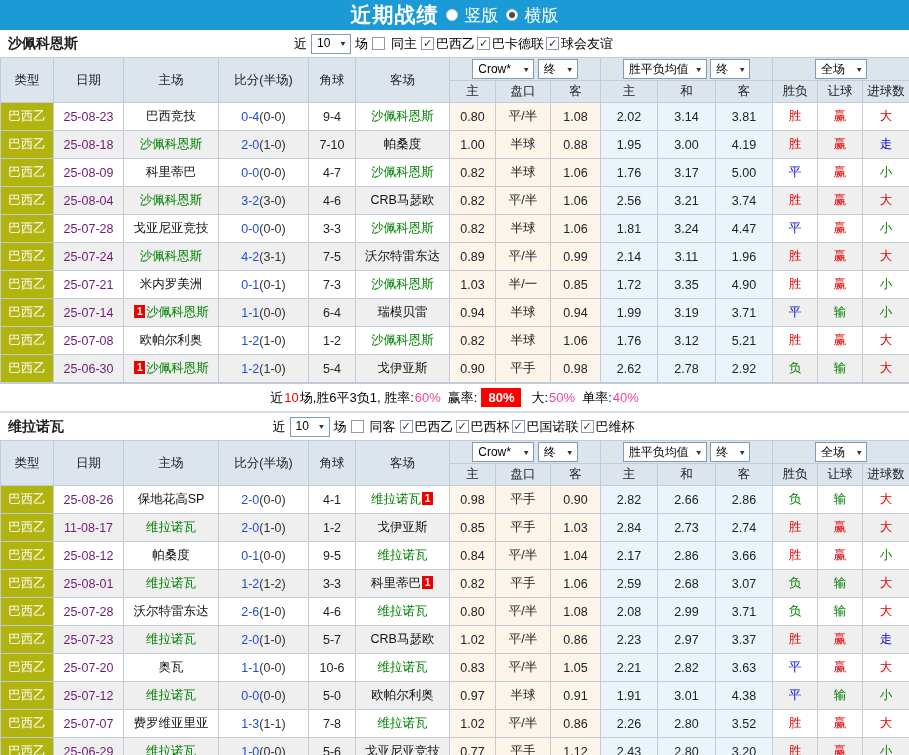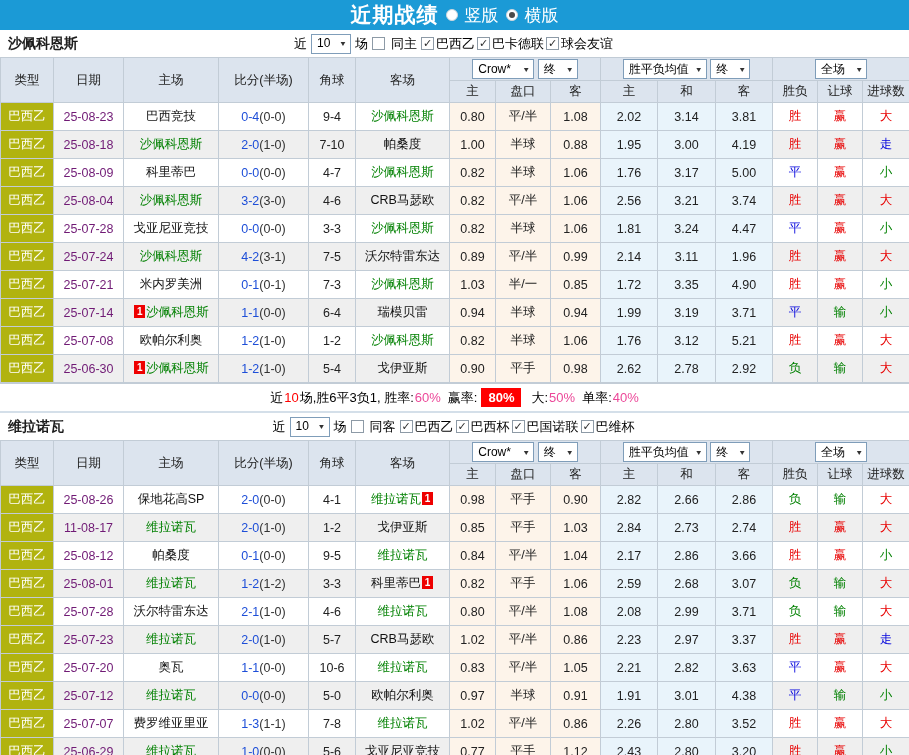--- a/index.html
+++ b/index.html
@@ -494,21 +494,21 @@
         <td class="lblue">2.68</td>
         <td class="lblue">3.07</td>
         <td class="c-green">负</td>
         <td class="c-green">输</td>
         <td class="c-red">大</td>
       </tr>
       <tr class="odd">
         <td class="td-league">巴西乙</td>
         <td class="td-date">25-07-28</td>
         <td class="td-team"><span class="opp-team">沃尔特雷东达</span></td>
-        <td><span class="ft">2-1</span><span class="ht">(1-0)</span></td>
+        <td><span class="ft">2-6</span><span class="ht">(1-0)</span></td>
         <td>4-6</td>
         <td class="td-team"><span class="focus-team">维拉诺瓦</span></td>
         <td class="peach">0.80</td>
         <td class="peach">平/半</td>
         <td class="peach">1.08</td>
         <td class="lblue">2.08</td>
         <td class="lblue">2.99</td>
         <td class="lblue">3.71</td>
         <td class="c-green">负</td>
         <td class="c-green">输</td>

